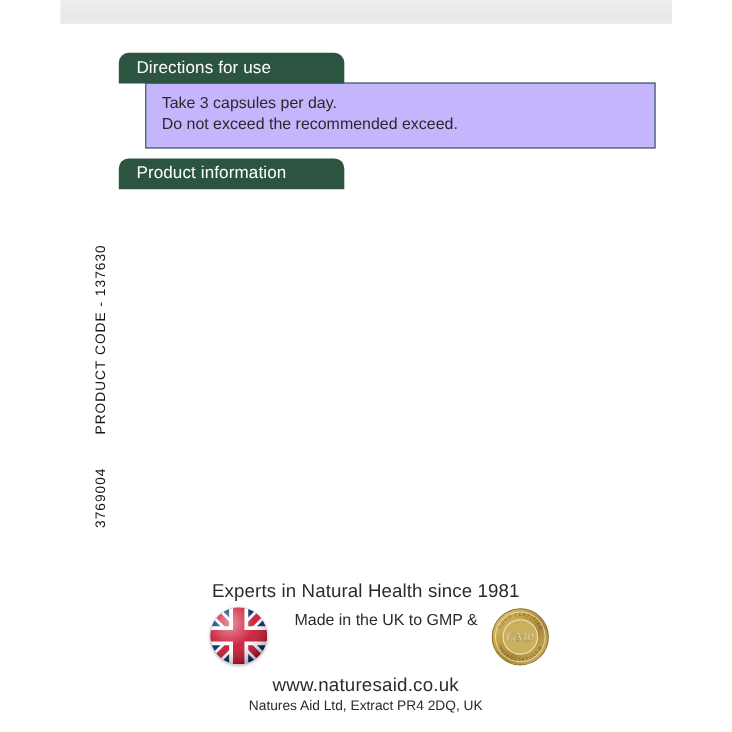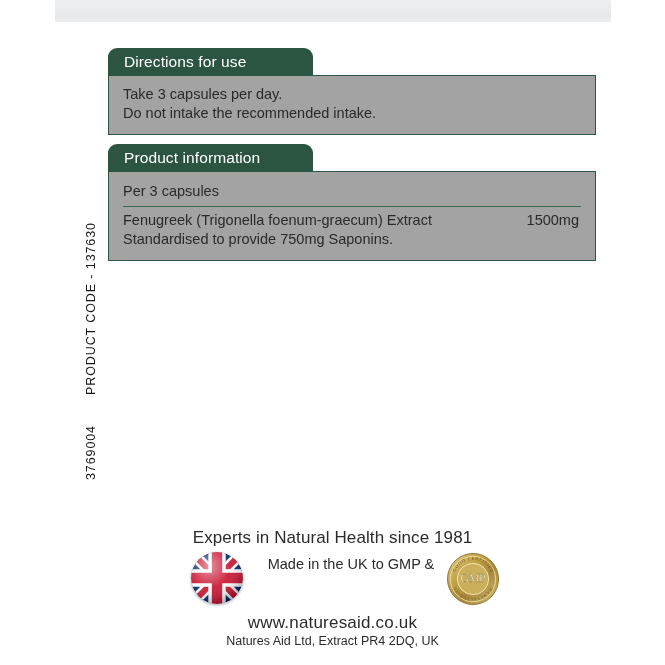--- a/index.html
+++ b/index.html
@@ -47,22 +47,23 @@
     padding-left: 16px;
     letter-spacing: 0.1px;
     white-space: nowrap;
   }
   .panel-body {
     position: relative;
     z-index: 1;
     margin-top: -1px;
     box-sizing: border-box;
     border: 1.3px solid #2c5541;
-    background: #a3a3a3;
+    background: #c4b5fd;
     padding: 9px 14px 11px 14px;
+    margin-left: 24px;
   }
 
   .line {
     font-size: 14.5px;
     color: #2a2a2a;
     line-height: 19px;
     white-space: nowrap;
   }
 
   
@@ -191,35 +192,26 @@
 </style>
 </head>
 <body>
 
 <div class="top-band"></div>
 
 <div class="panel" style="top:48px;">
   <div class="panel-tab">Directions for use</div>
   <div class="panel-body">
     <div class="line">Take 3 capsules per day.</div>
-    <div class="line">Do not intake the recommended intake.</div>
+    <div class="line">Do not exceed the recommended exceed.</div>
   </div>
 </div>
 
 <div class="panel" style="top:144px;">
   <div class="panel-tab">Product information</div>
-  <div class="panel-body">
-    <div class="per-serving">Per 3 capsules</div>
-    <div class="divider"></div>
-    <div class="nutrient-row">
-      <span class="nutrient-name">Fenugreek (Trigonella foenum-graecum) Extract</span>
-      <span class="nutrient-amount">1500mg</span>
-    </div>
-    <div class="nutrient-sub">Standardised to provide 750mg Saponins.</div>
-  </div>
 </div>
 
 <div class="vertical-codes">
   <div class="vcode vcode-main">PRODUCT CODE - 137630</div>
   <div class="vcode vcode-num">3769004</div>
 </div>
 
 <div class="footer">
 
   <div class="tagline">Experts in Natural Health since 1981</div>

